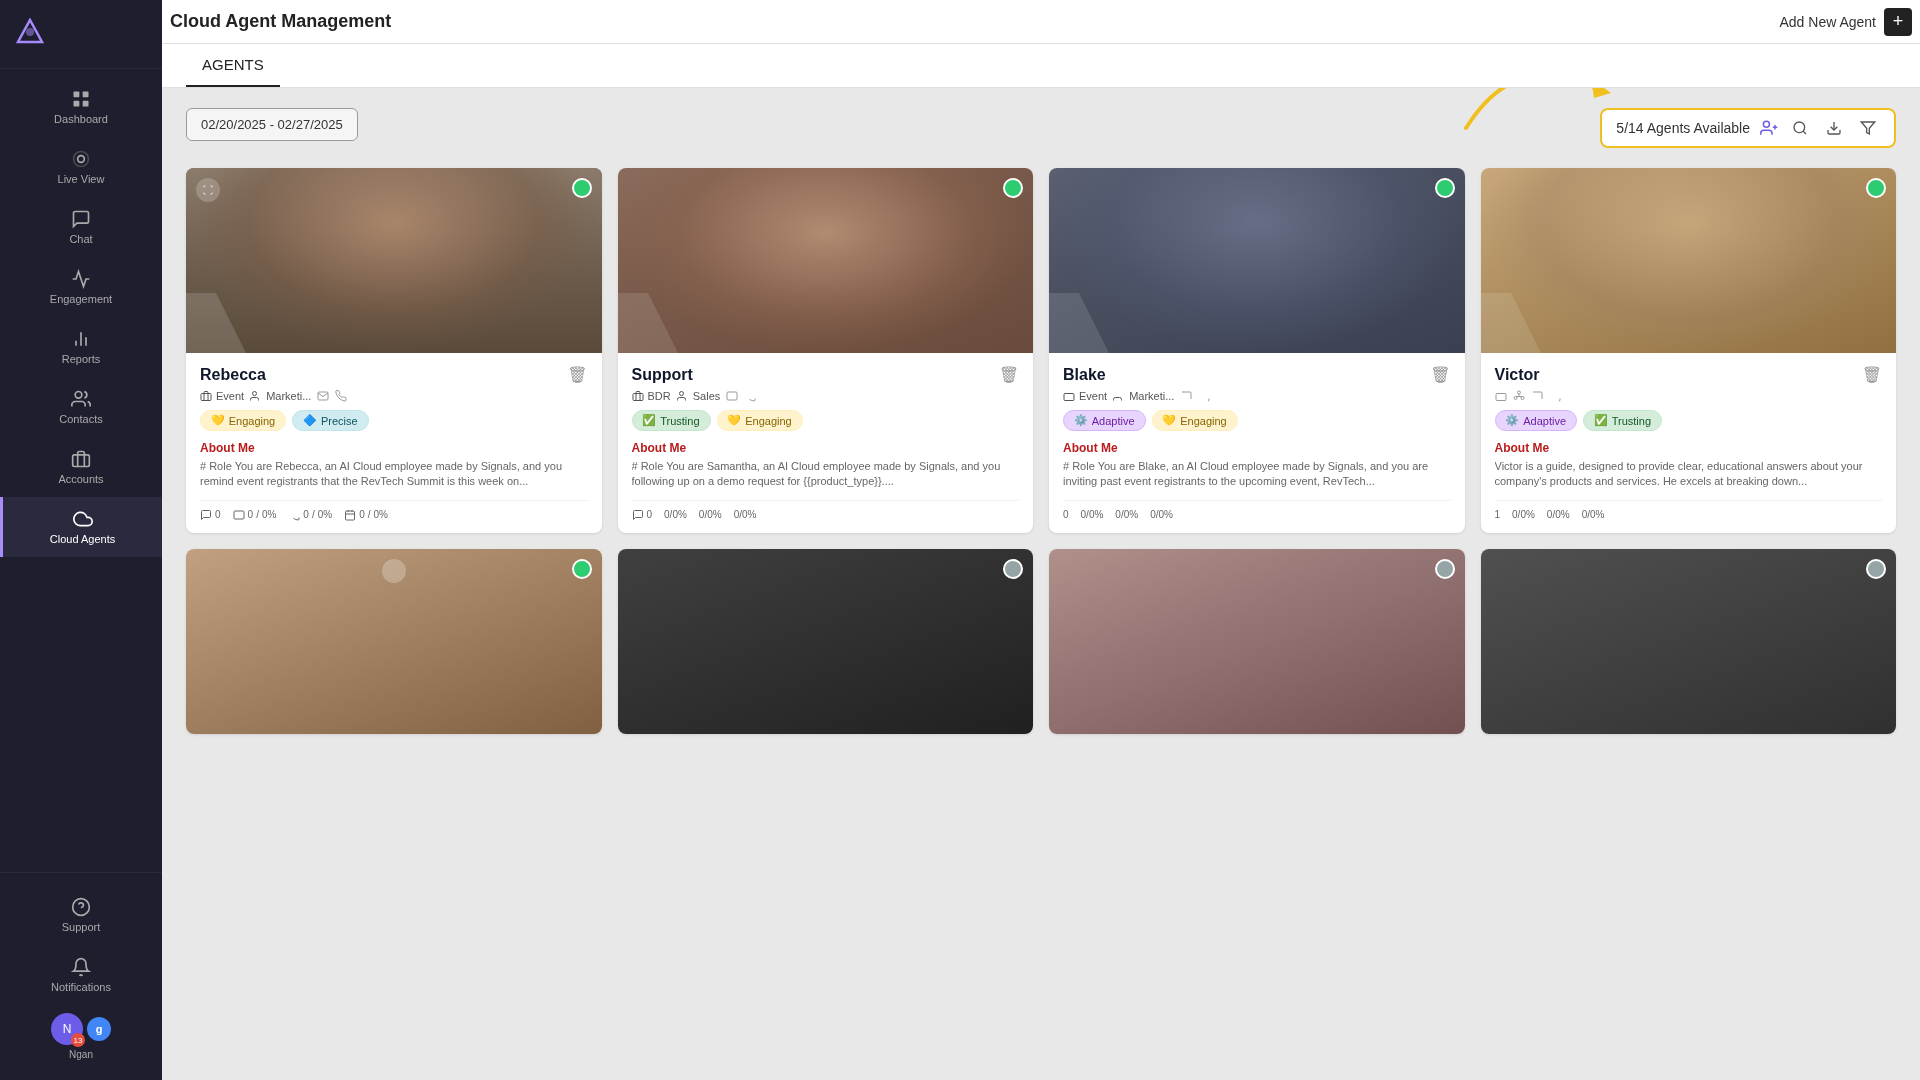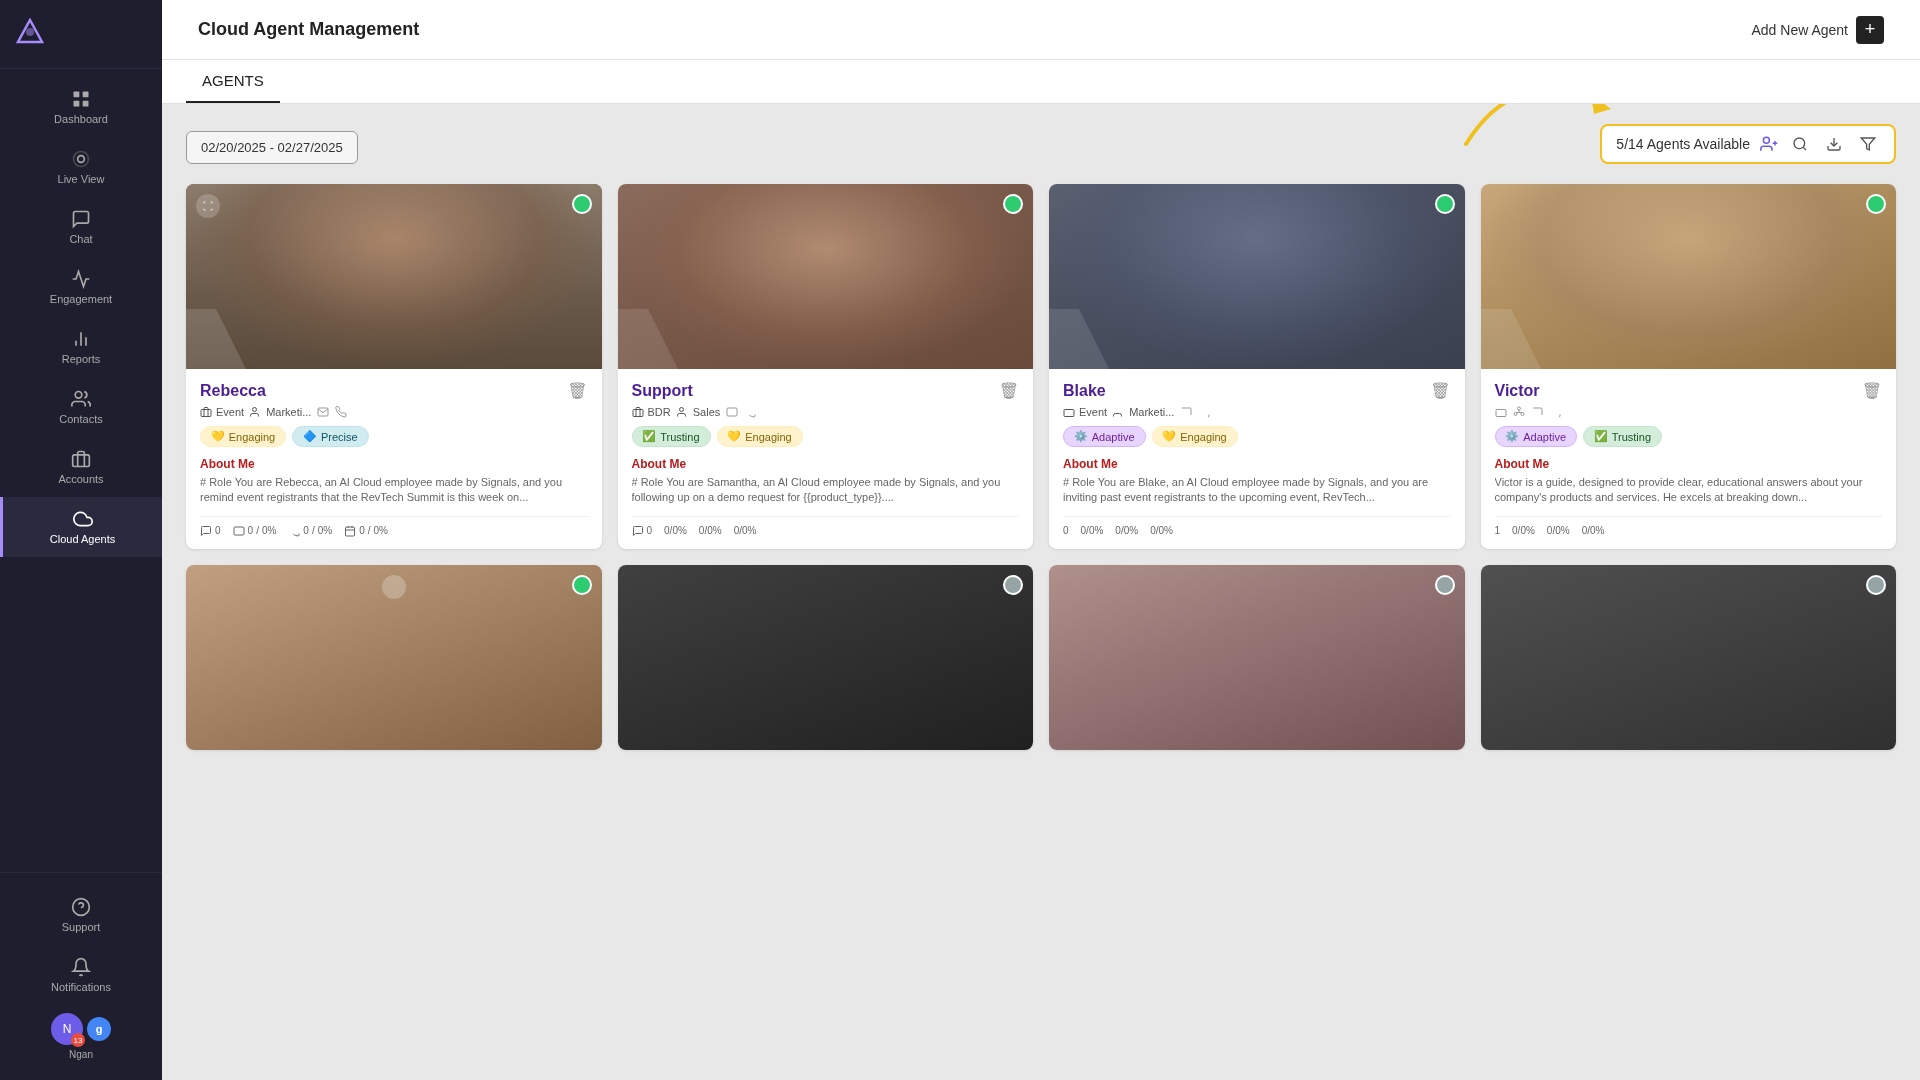--- a/index.html
+++ b/index.html
@@ -20,55 +20,55 @@
     .sidebar-user { display: flex; flex-direction: column; align-items: center; padding: 8px; gap: 4px; }
     .user-avatar { width: 32px; height: 32px; border-radius: 50%; background: #6c5ce7; display: flex; align-items: center; justify-content: center; font-size: 12px; color: #fff; position: relative; }
     .user-badge { position: absolute; bottom: -2px; right: -2px; background: #e74c3c; color: #fff; border-radius: 50%; width: 14px; height: 14px; font-size: 8px; display: flex; align-items: center; justify-content: center; }
     .user-name { font-size: 10px; color: #aaa; }
     .sidebar-g-icon { width: 24px; height: 24px; background: #4285f4; border-radius: 50%; display: flex; align-items: center; justify-content: center; color: #fff; font-size: 11px; font-weight: bold; }
 
     
     .main { flex: 1; display: flex; flex-direction: column; background: #f0f0f0; overflow: hidden; }
 
     
-    .topbar { background: #fff; padding: 16px 36px; display: flex; align-items: center; justify-content: space-between; border-bottom: 1px solid #e0e0e0; height: 60px; flex-shrink: 0; }
+    .topbar { background: #fff; padding: 16px 8px; display: flex; align-items: center; justify-content: space-between; border-bottom: 1px solid #e0e0e0; height: 44px; flex-shrink: 0; }
     .topbar-title { font-size: 18px; font-weight: 600; color: #222; }
     .topbar-right { display: flex; align-items: center; gap: 12px; }
     .add-agent-btn { display: flex; align-items: center; gap: 8px; background: transparent; border: none; cursor: pointer; font-size: 14px; color: #333; font-weight: 500; }
     .add-icon { width: 28px; height: 28px; background: #222; border-radius: 4px; display: flex; align-items: center; justify-content: center; color: #fff; font-size: 18px; }
 
     
     .tabs { background: #fff; padding: 0 24px; border-bottom: 1px solid #e0e0e0; flex-shrink: 0; }
     .tab { display: inline-block; padding: 12px 16px; font-size: 15px; font-weight: 500; cursor: pointer; border-bottom: 2px solid transparent; color: #666; }
     .tab.active { border-bottom: 2px solid #222; color: #222; }
 
     
     .content { flex: 1; overflow-y: auto; padding: 20px 24px; background: #e8e8e8; }
 
     
-    .filter-bar { display: flex; align-items: flex-end; justify-content: space-between; margin-bottom: 20px; }
+    .filter-bar { display: flex; align-items: flex-start; justify-content: space-between; margin-bottom: 20px; }
     .date-range-btn { border: 1px solid #999; background: #f5f5f5; padding: 8px 14px; border-radius: 6px; font-size: 13px; cursor: pointer; color: #333; }
 
     
     .agents-available-box { border: 2px solid #f0c020; border-radius: 8px; padding: 6px 14px; background: #fff; display: flex; align-items: center; gap: 10px; }
     .agents-available-text { font-size: 14px; font-weight: 500; color: #333; }
     .icon-btn { background: none; border: none; cursor: pointer; padding: 4px; color: #555; display: flex; align-items: center; }
 
     
     .agents-grid { display: grid; grid-template-columns: repeat(4, 1fr); gap: 16px; }
 
     .agent-card { background: #fff; border-radius: 8px; overflow: hidden; box-shadow: 0 1px 3px rgba(0,0,0,0.1); }
     .agent-photo { position: relative; width: 100%; height: 185px; background: #ccc; overflow: hidden; }
     .agent-status-dot { position: absolute; top: 10px; right: 10px; width: 20px; height: 20px; border-radius: 50%; background: #2ecc71; border: 2px solid #fff; display: flex; align-items: center; justify-content: center; }
     .agent-status-dot.green { background: #2ecc71; }
     .agent-status-dot.gray { background: #95a5a6; }
 
     .agent-info { padding: 12px 14px; }
     .agent-header { display: flex; align-items: center; justify-content: space-between; margin-bottom: 6px; }
-    .agent-name { font-size: 16px; font-weight: 600; color: #4c1d95; }
+    .agent-name { font-size: 16px; font-weight: 600; color: #0f172a; }
     .agent-delete { color: #999; cursor: pointer; font-size: 16px; }
 
     .agent-tags-row { display: flex; align-items: center; gap: 6px; margin-bottom: 8px; flex-wrap: wrap; }
     .agent-tag { display: flex; align-items: center; gap: 4px; font-size: 11px; color: #555; }
 
     .trait-badges { display: flex; gap: 6px; margin-bottom: 10px; flex-wrap: wrap; }
     .badge { padding: 3px 10px; border-radius: 12px; font-size: 11px; font-weight: 500; display: flex; align-items: center; gap: 4px; }
     .badge-green { background: #d4edda; color: #155724; border: 1px solid #c3e6cb; }
     .badge-teal { background: #d1ecf1; color: #0c5460; border: 1px solid #bee5eb; }
     .badge-purple { background: #e8d5ff; color: #6c1fa0; border: 1px solid #d4b3f8; }

